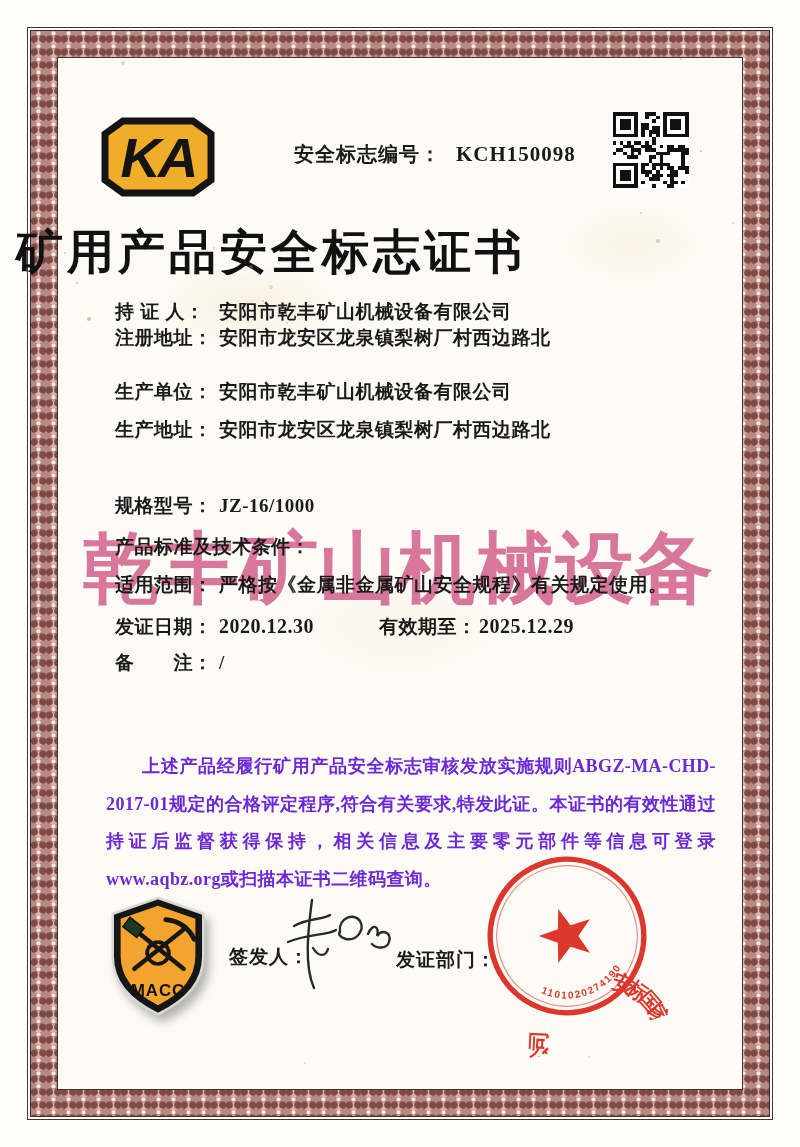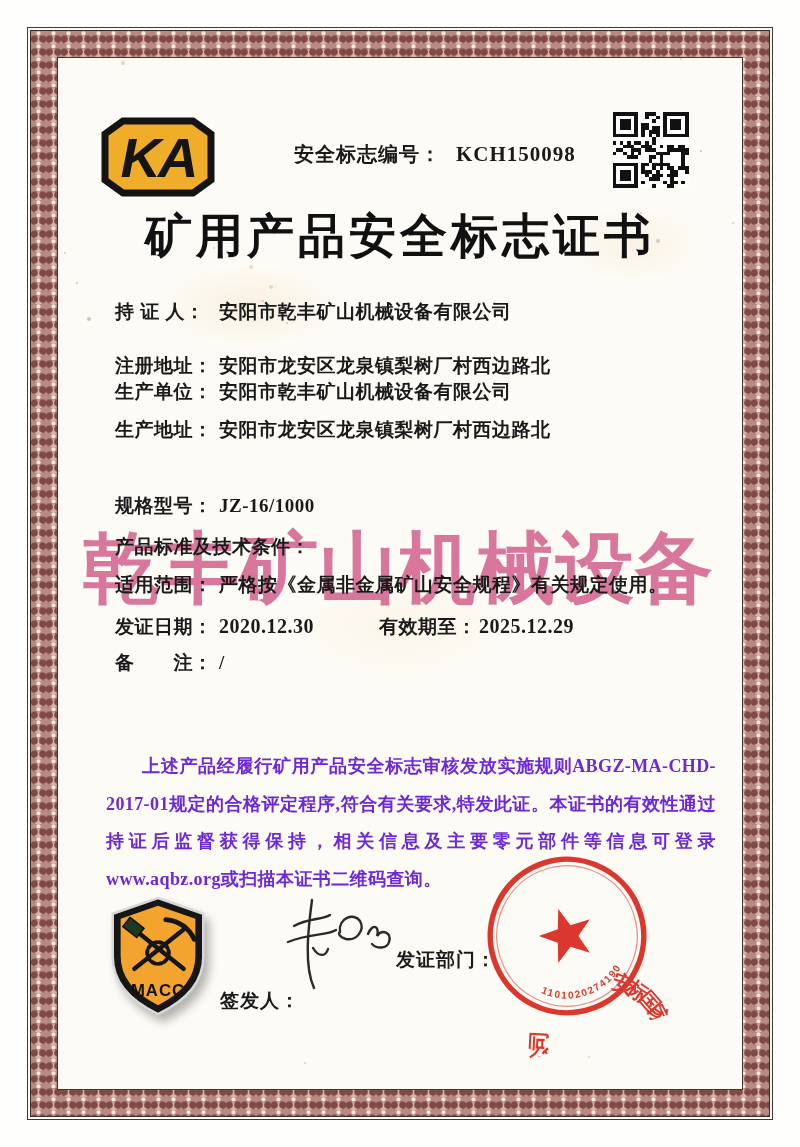--- a/index.html
+++ b/index.html
@@ -64,21 +64,21 @@
 
   .ka{position:absolute;left:101px;top:117px;width:114px;height:80px;}
   .header-line{
     position:absolute;left:294px;top:141px;display:flex;gap:15px;align-items:flex-end;
   }
   .header-line .hlabel{font:700 20px/26px "Liberation Sans",sans-serif;letter-spacing:1px;}
   .header-line .hnum{font:700 21px/26px "Liberation Serif",serif;letter-spacing:1px;}
   .qr{position:absolute;left:611px;top:112px;width:79px;height:76px;}
 
   .title{
-    position:absolute;left:0;right:0;top:211px;margin:0;text-align:center;
+    position:absolute;left:0;right:0;top:211px;margin:16px;text-align:left;
     font:700 47px/1.1 "Liberation Serif",serif;letter-spacing:4px;color:#111;
   }
 
   .row{position:absolute;left:0;right:0;height:27px;}
   .flabel{
     position:absolute;left:115px;top:0;
     font:700 19px/27px "Liberation Sans",sans-serif;letter-spacing:.5px;white-space:pre;
   }
   .fvalue{
     position:absolute;left:211px;top:0;
@@ -90,22 +90,22 @@
   .fvalue.date{font:700 20px/27px "Liberation Serif",serif;}
 
   .notice{
     position:absolute;left:106px;top:748px;width:610px;margin:0;
     font:700 18px/37.5px "Liberation Serif",serif;
     text-align:justify;text-indent:2em;letter-spacing:.4px;color:#6d28d9;
   }
 
   .macc{position:absolute;left:99px;top:893px;width:118px;height:126px;
         filter:drop-shadow(5px 7px 5px rgba(90,90,90,.45));}
-  .signer-label{position:absolute;left:220px;top:944px;
-        font:700 19px/26px "Liberation Sans",sans-serif;letter-spacing:1px;margin-top:44px;}
+  .signer-label{position:absolute;left:229px;top:944px;
+        font:700 19px/26px "Liberation Sans",sans-serif;letter-spacing:1px;}
   .signature{position:absolute;left:266px;top:886px;width:138px;height:112px;z-index:4;}
   .dept-label{position:absolute;left:396px;top:947px;
         font:700 19px/26px "Liberation Sans",sans-serif;letter-spacing:1px;}
   .stamp{
     position:absolute;left:461px;top:830px;width:212px;height:212px;
     transform:rotate(-18deg);z-index:4;opacity:.93;
   }
 </style>
 </head>
 <body>
@@ -257,21 +257,21 @@
         <rect x="15" y="20" width="1" height="1" fill="#111"></rect>
         <rect x="16" y="20" width="1" height="1" fill="#111"></rect>
       </svg>
 
     <h1 class="title">矿用产品安全标志证书</h1>
 
     <div class="row" style="top:298px">
       <span class="flabel">持 证 人：</span>
       <span class="fvalue">安阳市乾丰矿山机械设备有限公司</span>
     </div>
-    <div class="row" style="top:352px">
+    <div class="row" style="top:324px">
       <span class="flabel">注册地址：</span>
       <span class="fvalue">安阳市龙安区龙泉镇梨树厂村西边路北</span>
     </div>
     <div class="row" style="top:378px">
       <span class="flabel">生产单位：</span>
       <span class="fvalue">安阳市乾丰矿山机械设备有限公司</span>
     </div>
     <div class="row" style="top:416px">
       <span class="flabel">生产地址：</span>
       <span class="fvalue">安阳市龙安区龙泉镇梨树厂村西边路北</span>

